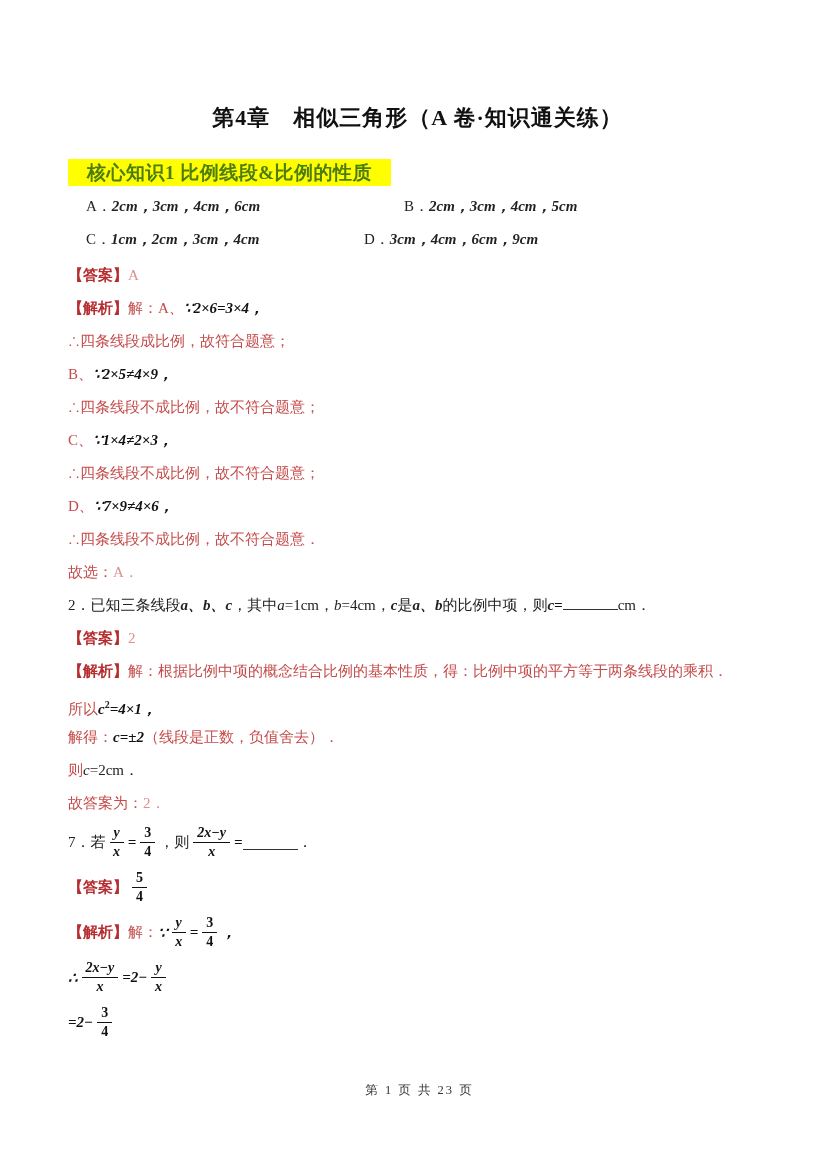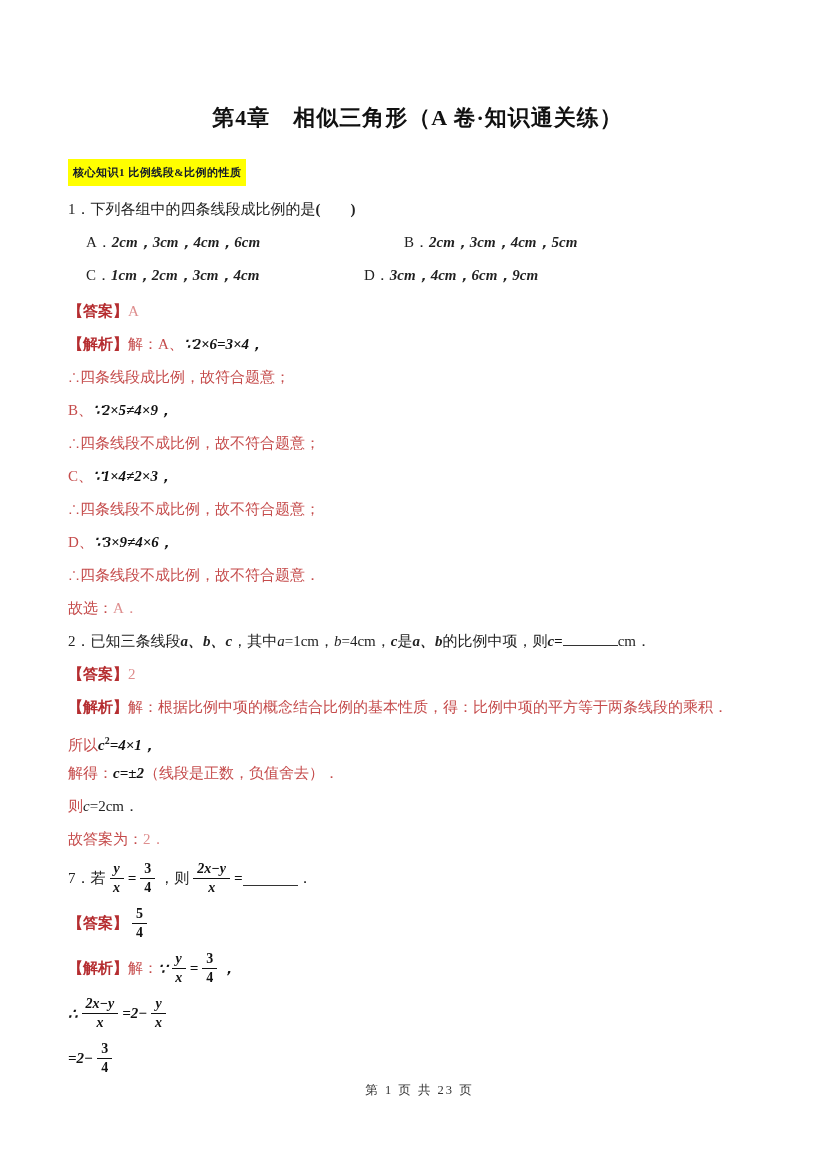--- a/index.html
+++ b/index.html
@@ -22,25 +22,25 @@
     font-weight:bold;
     line-height:30px;
     color:#111;
     letter-spacing:1px;
   }
 
   .section-header { margin-top:26px; height:27px; }
   .section-header .hl {
     display:inline-block;
     background:#FFFF00;
-    color:#0f172a;
+    color:#4d7c0f;
     font-weight:bold;
-    font-size:11px;
+    font-size:19px;
     line-height:25px;
-    padding:1px 5px;
+    padding:1px 19px;
     letter-spacing:0.5px;
   }
 
   .stem { margin-top:10px; line-height:26px; }
   .stem .paren { font-weight:bold; }
 
   .opt-row { margin-left:18px; display:grid; grid-template-columns:278px auto; line-height:26px; }
   .opt-row.first { margin-top:7px;gap:40px; }
   .opt-row + .opt-row { margin-top:7px; }
   .opt-val { font-weight:bold; font-style:italic; font-family:"Liberation Serif","DejaVu Serif",serif; }
@@ -83,23 +83,20 @@
 
 <div class="page">
   <div class="content">
 
     <div class="doc-title">第4章　相似三角形（A 卷·知识通关练）</div>
 
     <div class="section-header">
       <span class="hl">核心知识1 比例线段&amp;比例的性质</span>
     </div>
 
-    <div class="stem">
-      <span>1．下列各组中的四条线段成比例的是</span><span class="paren">(　　)</span>
-    </div>
 
     <div class="opt-row first">
       <div>
         <span>A．</span><span class="opt-val">2cm，3cm，4cm，6cm</span>
       </div>
       <div>
         <span>B．</span><span class="opt-val">2cm，3cm，4cm，5cm</span>
       </div>
     </div>
     <div class="opt-row">
@@ -126,21 +123,21 @@
     <p class="line">
       <span class="t-red">∴四条线段不成比例，故不符合题意；</span>
     </p>
     <p class="line">
       <span class="t-red">C、</span><span class="t-math">∵1×4≠2×3，</span>
     </p>
     <p class="line">
       <span class="t-red">∴四条线段不成比例，故不符合题意；</span>
     </p>
     <p class="line">
-      <span class="t-red">D、</span><span class="t-math">∵3×9≠4×6，</span>
+      <span class="t-red">D、</span><span class="t-math">∵7×9≠4×6，</span>
     </p>
     <p class="line">
       <span class="t-red">∴四条线段不成比例，故不符合题意．</span>
     </p>
     <p class="line">
       <span class="t-red">故选：</span><span class="t-red-lt">A．</span>
     </p>
 
     <p class="line">
       <span>2．已知三条线段</span><span class="t-bvar">a、b、c</span><span>，其中</span><span class="t-ivar">a</span><span class="t-serif">=1cm，</span><span class="t-ivar">b</span><span class="t-serif">=4cm，</span><span class="t-bvar">c</span><span>是</span><span class="t-bvar">a、b</span><span>的比例中项，则</span><span class="t-bvar">c</span><span class="t-math">=</span><span class="blank"></span><span class="t-serif">cm．</span>

